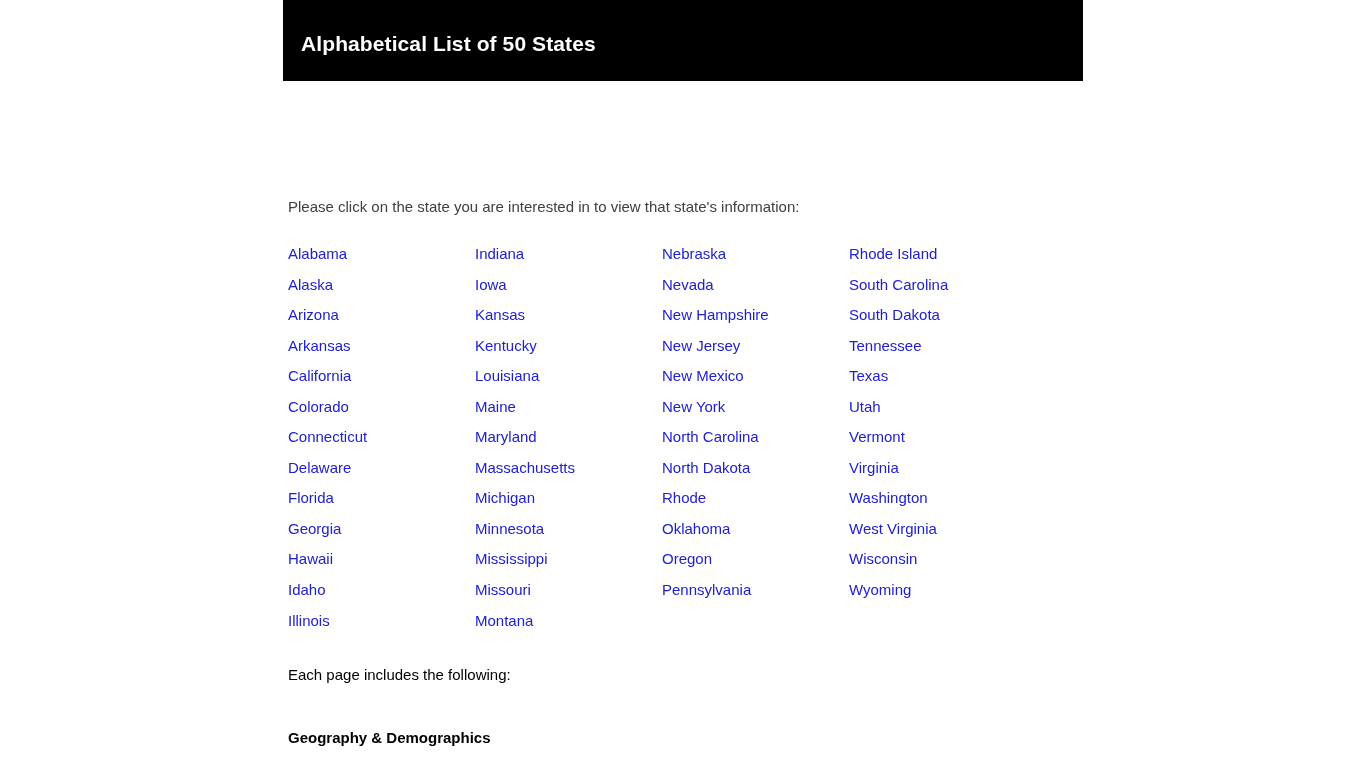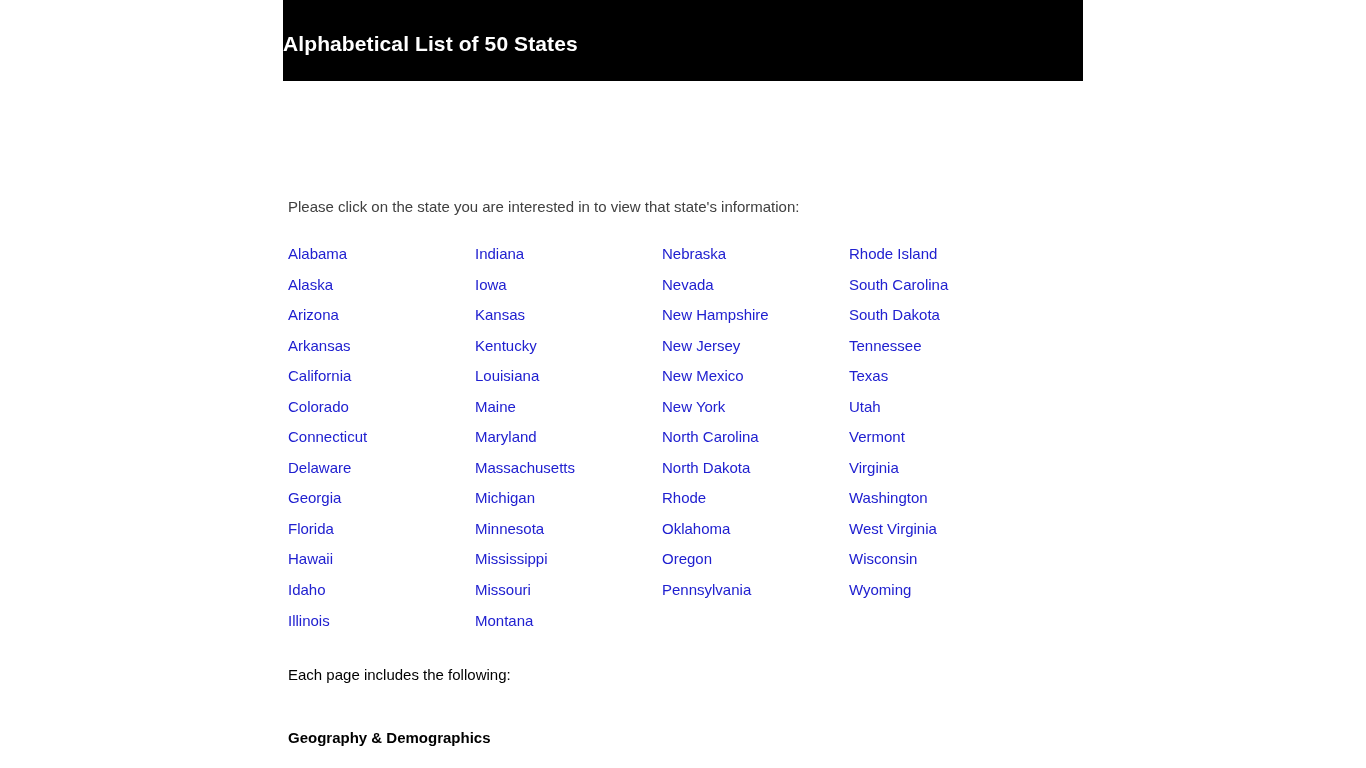--- a/index.html
+++ b/index.html
@@ -25,21 +25,21 @@
     position: absolute;
     left: 283px;
     top: 0;
     width: 800px;
     height: 81px;
     background: #000000;
     box-sizing: border-box;
   }
   .banner-title {
     position: absolute;
-    left: 0;
+    left: 18px;
     top: 32px;
     font-size: 21px;
     font-weight: bold;
     color: #ffffff;
     letter-spacing: 0.1px;
     white-space: nowrap;
   }
   
   .spacer {
     position: absolute;
@@ -160,22 +160,22 @@
 
     <div class="state-col">
       <a class="state-link" href="#">Alabama</a>
       <a class="state-link" href="#">Alaska</a>
       <a class="state-link" href="#">Arizona</a>
       <a class="state-link" href="#">Arkansas</a>
       <a class="state-link" href="#">California</a>
       <a class="state-link" href="#">Colorado</a>
       <a class="state-link" href="#">Connecticut</a>
       <a class="state-link" href="#">Delaware</a>
+      <a class="state-link" href="#">Florida</a>
       <a class="state-link" href="#">Georgia</a>
-      <a class="state-link" href="#">Florida</a>
       <a class="state-link" href="#">Hawaii</a>
       <a class="state-link" href="#">Idaho</a>
       <a class="state-link" href="#">Illinois</a>
     </div>
 
     <div class="state-col">
       <a class="state-link" href="#">Indiana</a>
       <a class="state-link" href="#">Iowa</a>
       <a class="state-link" href="#">Kansas</a>
       <a class="state-link" href="#">Kentucky</a>

